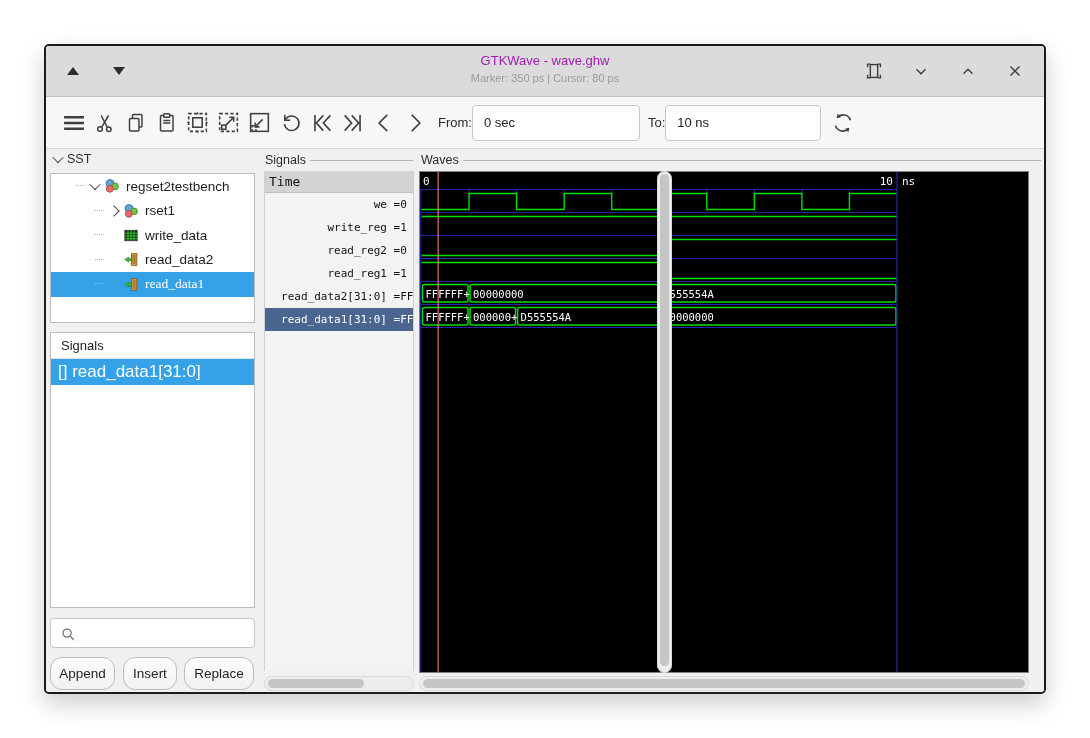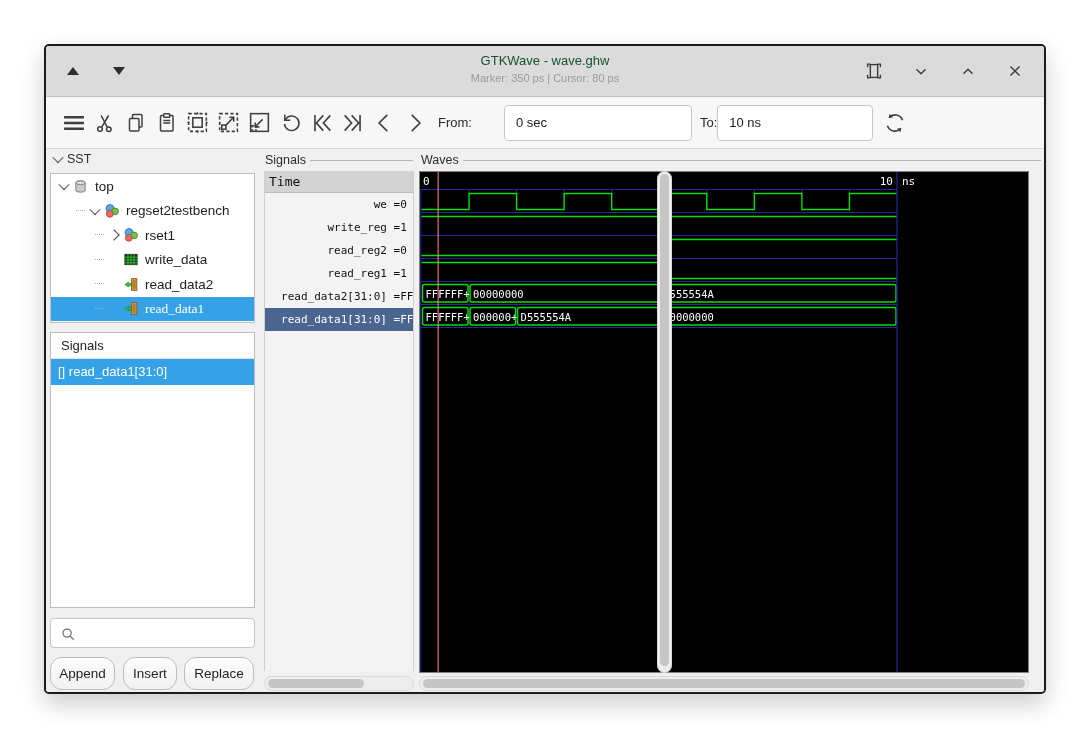--- a/index.html
+++ b/index.html
@@ -7,21 +7,21 @@
        font-family:"Liberation Sans",sans-serif;-webkit-font-smoothing:antialiased;}
   .window{position:absolute;left:44px;top:44px;width:1002px;height:650px;box-sizing:border-box;
           background:#f0f0f0;border:2px solid #1b1b1e;border-radius:5px;overflow:hidden;
           box-shadow:0 10px 24px rgba(0,0,0,.20);}
   
   .titlebar{position:relative;height:50px;background:#dbdbdb;border-bottom:1px solid #c0c0c0;}
   .tb-left{position:absolute;left:16px;top:0;height:100%;display:flex;align-items:center;gap:24px;}
   .tri-up{width:0;height:0;border-left:6px solid transparent;border-right:6px solid transparent;border-bottom:8px solid #2e2e2e;}
   .tri-down{width:0;height:0;border-left:6px solid transparent;border-right:6px solid transparent;border-top:8px solid #2e2e2e;}
   .tb-center{position:absolute;left:0;right:0;top:7px;text-align:center;pointer-events:none;}
-  .tb-title{font-size:13px;color:#14532d;}
+  .tb-title{font-size:13px;color:#a21caf;}
   .tb-sub{font-size:11px;color:#9b9b9b;margin-top:4px;}
   .tb-right{position:absolute;right:18px;top:0;height:100%;display:flex;align-items:center;gap:25px;}
   .wbtn{display:flex;align-items:center;justify-content:center;width:22px;height:22px;}
   .wbtn svg{stroke:#3a3a3a;fill:none;stroke-width:1.5;}
   
   .toolbar{height:52px;background:#f7f7f7;border-bottom:1px solid #d6d6d6;display:flex;align-items:center;
            padding:0 12px;box-sizing:border-box;}
   .tbtn{width:31px;height:38px;display:flex;align-items:center;justify-content:center;flex:0 0 auto;}
   .tbtn svg{stroke:#3f3f3f;fill:none;stroke-width:1.5;}
   .tb-label{font-size:13px;color:#2a2a2a;flex:0 0 auto;margin-left:8px;}
@@ -39,21 +39,21 @@
   .tree-box{position:absolute;left:4px;top:24px;width:205px;height:150px;background:#ffffff;
             border:1px solid #bdbdbd;box-sizing:border-box;overflow:hidden;}
   .tree-row{display:flex;align-items:center;height:24.5px;font-size:13.5px;color:#1d1d1d;white-space:nowrap;}
   .tree-row.sel{background:#35a2e8;color:#ffffff;font-family:Liberation Serif, serif;}
   .guide{width:9px;height:1px;border-top:1px dotted #b0b0b0;margin-right:3px;flex:0 0 auto;}
   .chevbox{width:13px;display:flex;justify-content:center;flex:0 0 auto;}
   .ticon{width:17px;height:16px;margin:0 5px 0 3px;flex:0 0 auto;display:flex;align-items:center;}
   .sig-box{position:absolute;left:4px;top:183px;width:205px;height:276px;background:#ffffff;
            border:1px solid #bdbdbd;box-sizing:border-box;}
   .sig-head{height:25px;line-height:25px;padding-left:10px;font-size:13px;color:#222;border-bottom:1px solid #e3e3e3;}
-  .sig-item{height:26px;line-height:26px;padding-left:7px;font-size:13px;color:#1d1d1d;}
+  .sig-item{height:26px;line-height:26px;padding-left:7px;font-size:17px;color:#1d1d1d;}
   .sig-item.sel{background:#35a2e8;color:#fff;}
   .search-box{position:absolute;left:4px;top:469px;width:205px;height:30px;background:#fff;
               border:1px solid #c6c6c6;border-radius:4px;box-sizing:border-box;}
   .search-box svg{position:absolute;left:9px;top:7px;stroke:#6f6f6f;fill:none;stroke-width:1.4;}
   .search-box input{position:absolute;left:30px;top:1px;width:168px;height:26px;border:none;outline:none;
                     font-size:13px;background:transparent;font-family:"Liberation Sans",sans-serif;}
   .act-btn{position:absolute;top:508px;height:33px;background:linear-gradient(#fdfdfd,#f1f1f1);
            border:1px solid #bcbcbc;border-radius:12px;font-size:13.5px;color:#1f1f1f;
            display:flex;align-items:center;justify-content:center;box-sizing:border-box;}
   
@@ -190,50 +190,38 @@
       <svg width="26" height="26" viewBox="0 0 24 24">
           <path d="M15 4.5L7.5 12l7.5 7.5"></path>
         </svg>
     </div>
     <div class="tbtn">
       <svg width="26" height="26" viewBox="0 0 24 24">
           <path d="M9 4.5l7.5 7.5L9 19.5"></path>
         </svg>
     </div>
     <span class="tb-label">From:</span>
-    <input class="tb-input" style="width: 188px; margin-left: 32px;" value="0 sec">
+    <input class="tb-input" style="width: 168px;" value="0 sec">
     <span class="tb-label">To:</span>
     <input class="tb-input" style="width: 156px;" value="10 ns">
     <div class="tbtn" style="margin-left:6px">
       <svg width="26" height="26" viewBox="0 0 24 24">
         <path d="M19 9.5A7.4 7.4 0 0 0 6.4 7.1M5 14.5a7.4 7.4 0 0 0 12.6 2.4"></path>
         <path d="M6.9 3.4l-0.5 3.9 3.9-0.6z M17.1 20.6l0.5-3.9-3.9 0.6z" fill="#3f3f3f" stroke="none"></path>
       </svg>
     </div>
   </div>
 
   <div class="main">
 
     <div class="sst-header">
       <span class="chev open"></span>
       <span>SST</span>
     </div>
     <div class="tree-box">
-        <div class="tree-row" style="padding-left: 6px;">
-          <span class="chevbox">
-            <span class="chev open"></span>
-          </span>
-          <span class="ticon">
-            <svg width="15" height="15" viewBox="0 0 16 16">
-              <path fill="#c9c9c9" stroke="#7a7a7a" d="M3 4c0-1.3 2.2-2 5-2s5 .7 5 2v8c0 1.3-2.2 2-5 2s-5-.7-5-2z"></path>
-              <ellipse cx="8" cy="4" rx="5" ry="1.9" fill="#e4e4e4" stroke="#7a7a7a"></ellipse>
-            </svg>
-          </span>
-          <span class="tlabel">top</span>
-        </div>
         <div class="tree-row" style="padding-left: 25px;">
           <span class="guide"></span>
           <span class="chevbox">
             <span class="chev open"></span>
           </span>
           <span class="ticon">
             <svg width="16" height="16" viewBox="0 0 16 16">
               <circle cx="6" cy="5.6" r="4" fill="#5aa7e0" stroke="#3c7ab0"></circle>
               <circle cx="11" cy="8.4" r="3.4" fill="#6fc24a" stroke="#4e9230"></circle>
               <circle cx="5.8" cy="10.8" r="3.4" fill="#e66a6a" stroke="#b84848"></circle>

